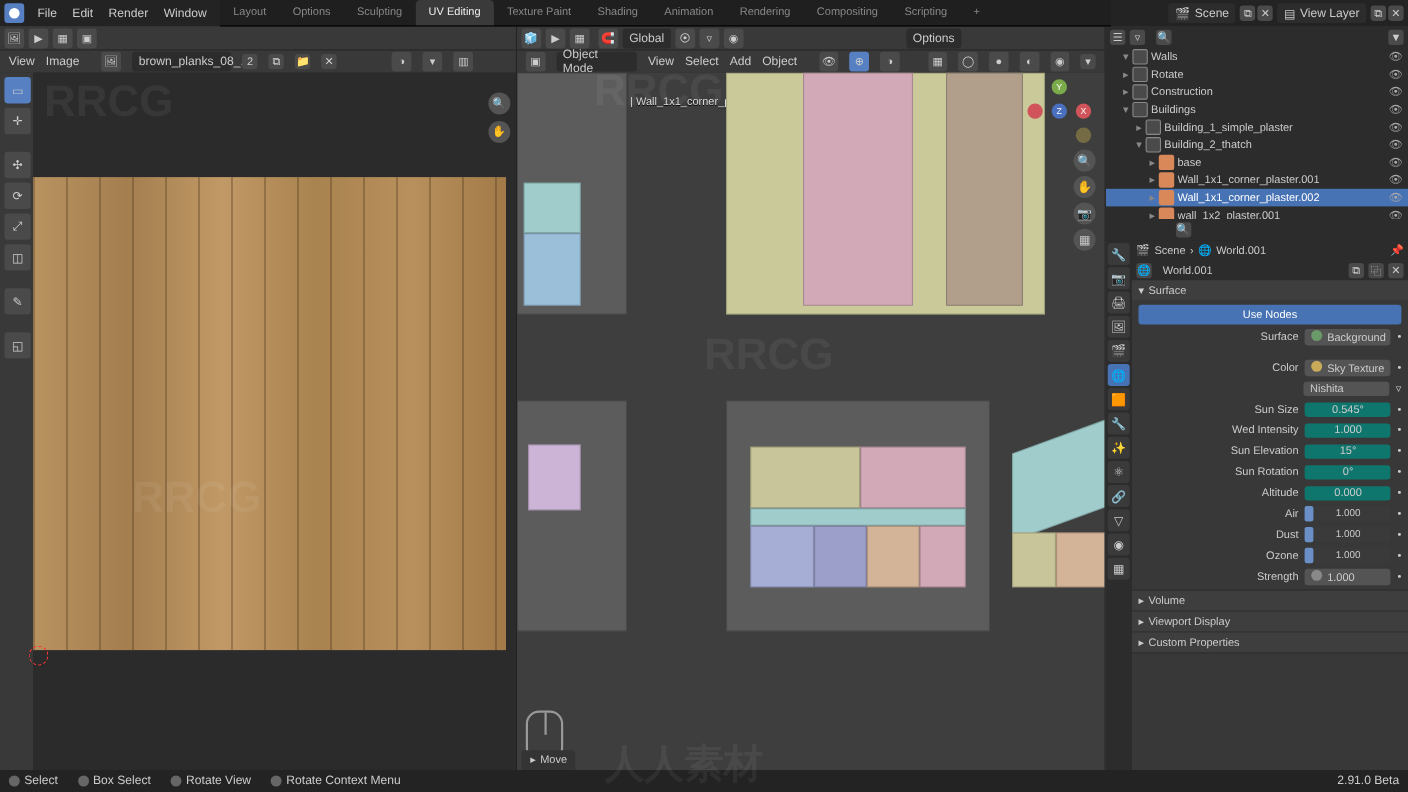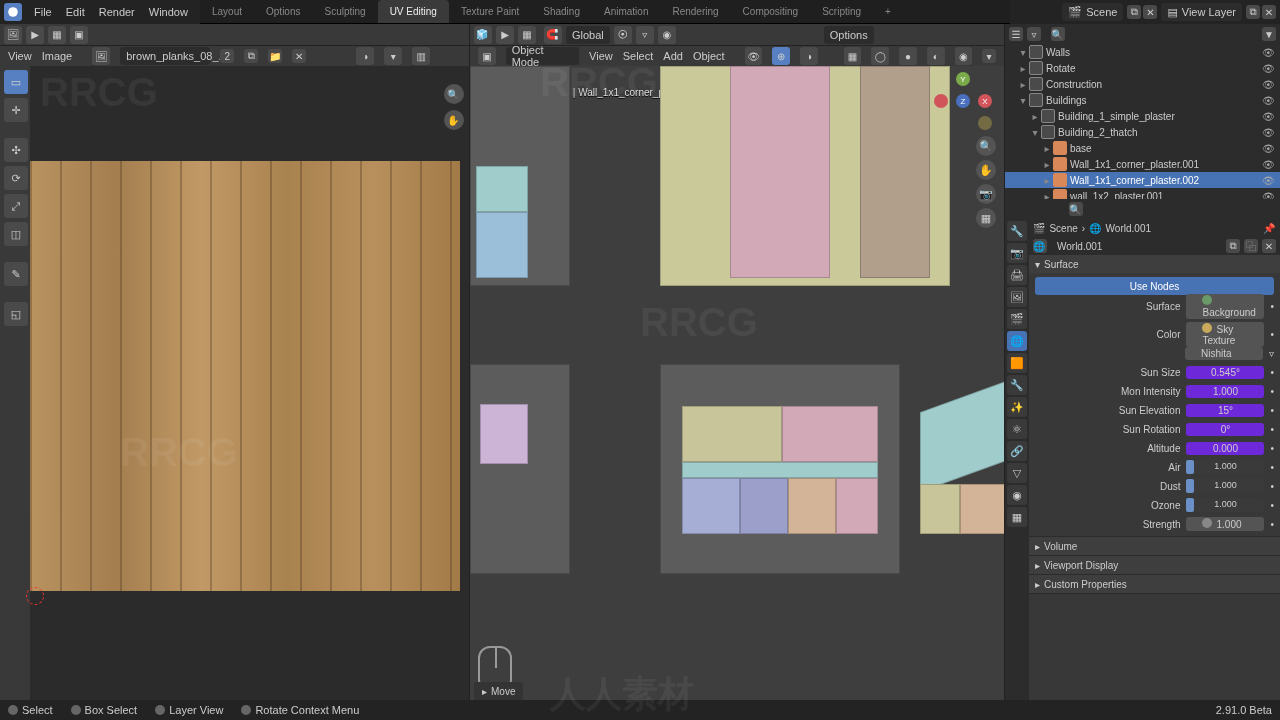--- a/index.html
+++ b/index.html
@@ -63,22 +63,22 @@
 .props-tabs .pt.active { background: #4772b3; }
 .props-body { flex: 1; display: flex; flex-direction: column; font-size: 10px; }
 .crumb { height: 18px; background: #2c2c2c; display: flex; align-items: center; padding: 0 4px; gap: 4px; }
 .panel { background: #383838; border-bottom: 1px solid #2b2b2b; }
 .panel .phead { height: 18px; display: flex; align-items: center; padding: 0 6px; gap: 4px; background: #3e3e3e; cursor: pointer; }
 .panel .pbody { padding: 4px 6px; display: flex; flex-direction: column; gap: 3px; }
 .button-wide { height: 18px; background: #4772b3; border-radius: 3px; display: flex; align-items: center; justify-content: center; cursor: pointer; color: #fff; }
 .prop-row { display: flex; align-items: center; height: 16px; gap: 6px; }
 .prop-row .plabel { flex: 1; text-align: right; color: #ccc; }
 .prop-row .pval { width: 78px; background: #545454; border-radius: 3px; text-align: center; padding: 1px 2px; }
-.prop-row .pval.text { text-align: left; padding-left: 16px; }
-.prop-row .pval.input { background: #6d28d9; }
+.prop-row .pval.text { text-align: left; padding-left: 6px; }
+.prop-row .pval.input { background: #0f766e; }
 .prop-row .dotbtn { width: 10px; height: 10px; border-radius: 50%; background: #888; }
 .slider { width: 78px; height: 14px; background: #3a3a3a; border-radius: 2px; position: relative; }
 .slider .fill { position: absolute; left: 0; top: 0; bottom: 0; background: #6a90c7; border-radius: 2px; }
 .slider .num { position: absolute; width: 100%; text-align: center; font-size: 9px; top: 1px; }
 .footer-op { position: absolute; left: 4px; bottom: 0; height: 18px; background: #343434; padding: 2px 8px; font-size: 10px; display:flex;align-items:center;gap:4px; border-radius: 3px 3px 0 0; }
 svg { width: 12px; height: 12px; }
 .watermark { position:absolute; color:rgba(255,255,255,0.06); font-size: 40px; font-weight: bold; pointer-events:none; }
 </style>
 </head>
 <body>
@@ -418,21 +418,21 @@
                 <div class="plabel"></div>
                 <div class="pval text">Nishita</div>
                 <span>▿</span>
               </div>
             <div class="prop-row">
                 <div class="plabel">Sun Size</div>
                 <div class="pval input">0.545°</div>
                 <span>•</span>
               </div>
             <div class="prop-row">
-                <div class="plabel">Mon Intensity</div>
+                <div class="plabel">Wed Intensity</div>
                 <div class="pval input">1.000</div>
                 <span>•</span>
               </div>
             <div class="prop-row">
                 <div class="plabel">Sun Elevation</div>
                 <div class="pval input">15°</div>
                 <span>•</span>
               </div>
             <div class="prop-row">
                 <div class="plabel">Sun Rotation</div>
@@ -507,21 +507,21 @@
   <div class="item">
       <span class="dot"></span>
       <span>Select</span>
     </div>
   <div class="item">
       <span class="dot"></span>
       <span>Box Select</span>
     </div>
   <div class="item">
       <span class="dot"></span>
-      <span>Layer View</span>
+      <span>Rotate View</span>
     </div>
   <div class="item">
       <span class="dot"></span>
       <span>Rotate Context Menu</span>
     </div>
   <div style="flex:1"></div>
   <div>2.91.0 Beta</div>
 </div>
 
 <div class="watermark" style="left:40px; top:70px">RRCG</div>

